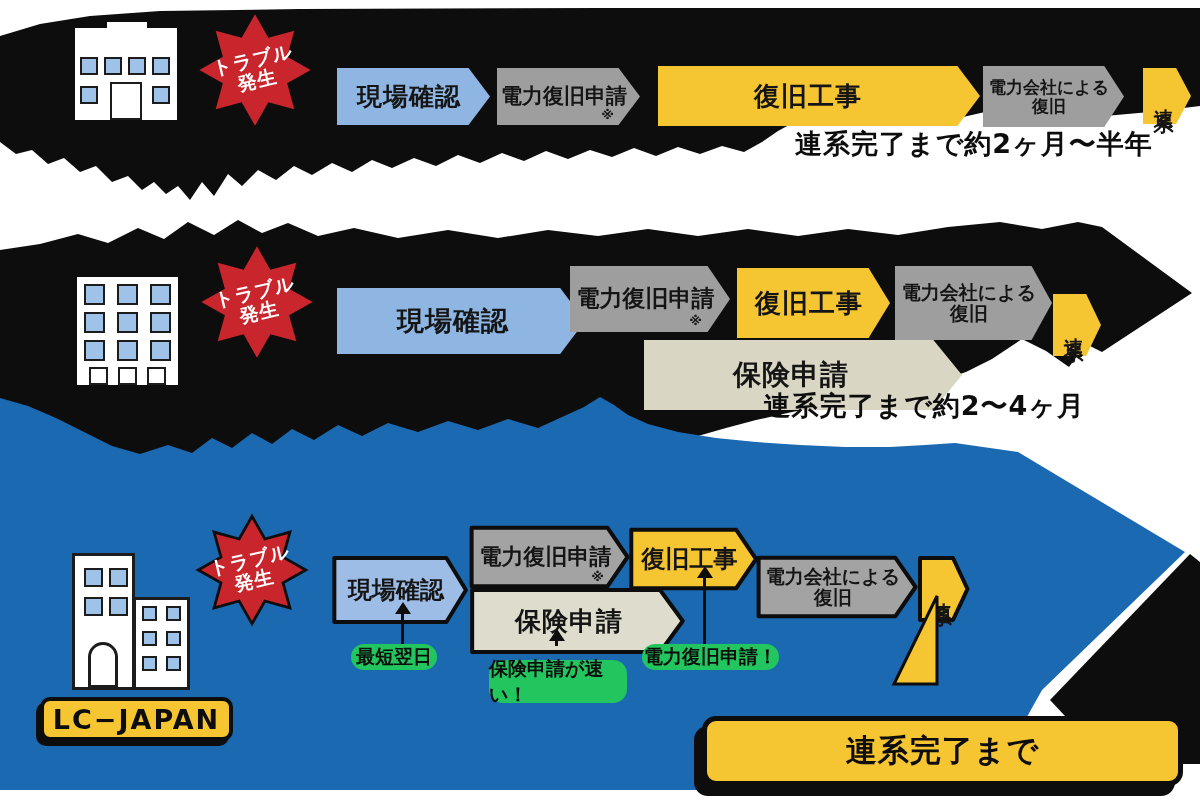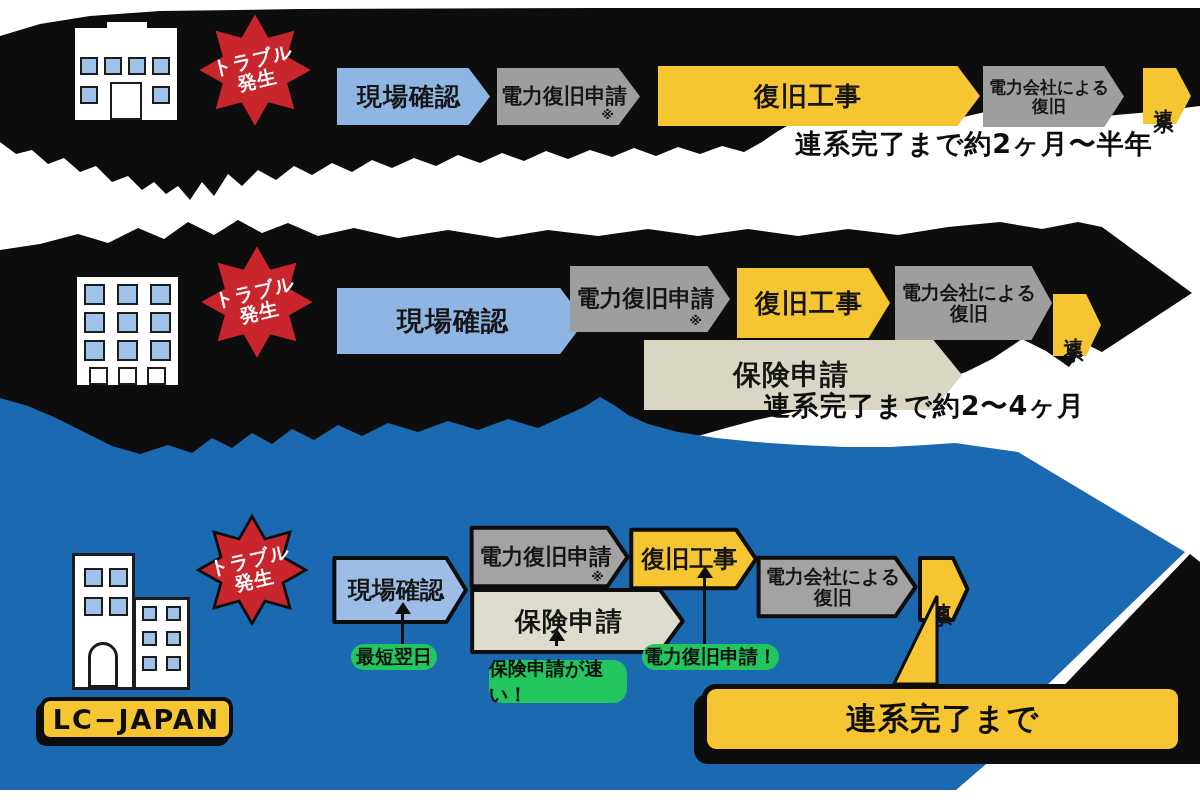--- a/index.html
+++ b/index.html
@@ -298,19 +298,19 @@
         </div>
 
       <div class="pill" style="left:351px;top:644px;width:86px;height:26px;">最短翌日</div>
       <div class="pill" style="left:489px;top:660px;width:138px;height:43px;">保険申請が速い！</div>
       <div class="pill" style="left:642px;top:644px;width:137px;height:26px;">電力復旧申請！</div>
 
       <svg class="tri" style="left:890px;top:594px;" width="52" height="92" viewBox="0 0 52 92">
         <polygon points="47,2 47,90 4,90" fill="#f6c532" stroke="#0d0d0d" stroke-width="3"></polygon>
       </svg>
 
-      <div class="bigbox" style="left:702px;top:684px;width:481px;height:70px;">
+      <div class="bigbox" style="left:702px;top:716px;width:481px;height:70px;">
         <span>連系完了まで</span>
       </div>
     </div>
 
   </div>
 </div>
 
 </body></html>

